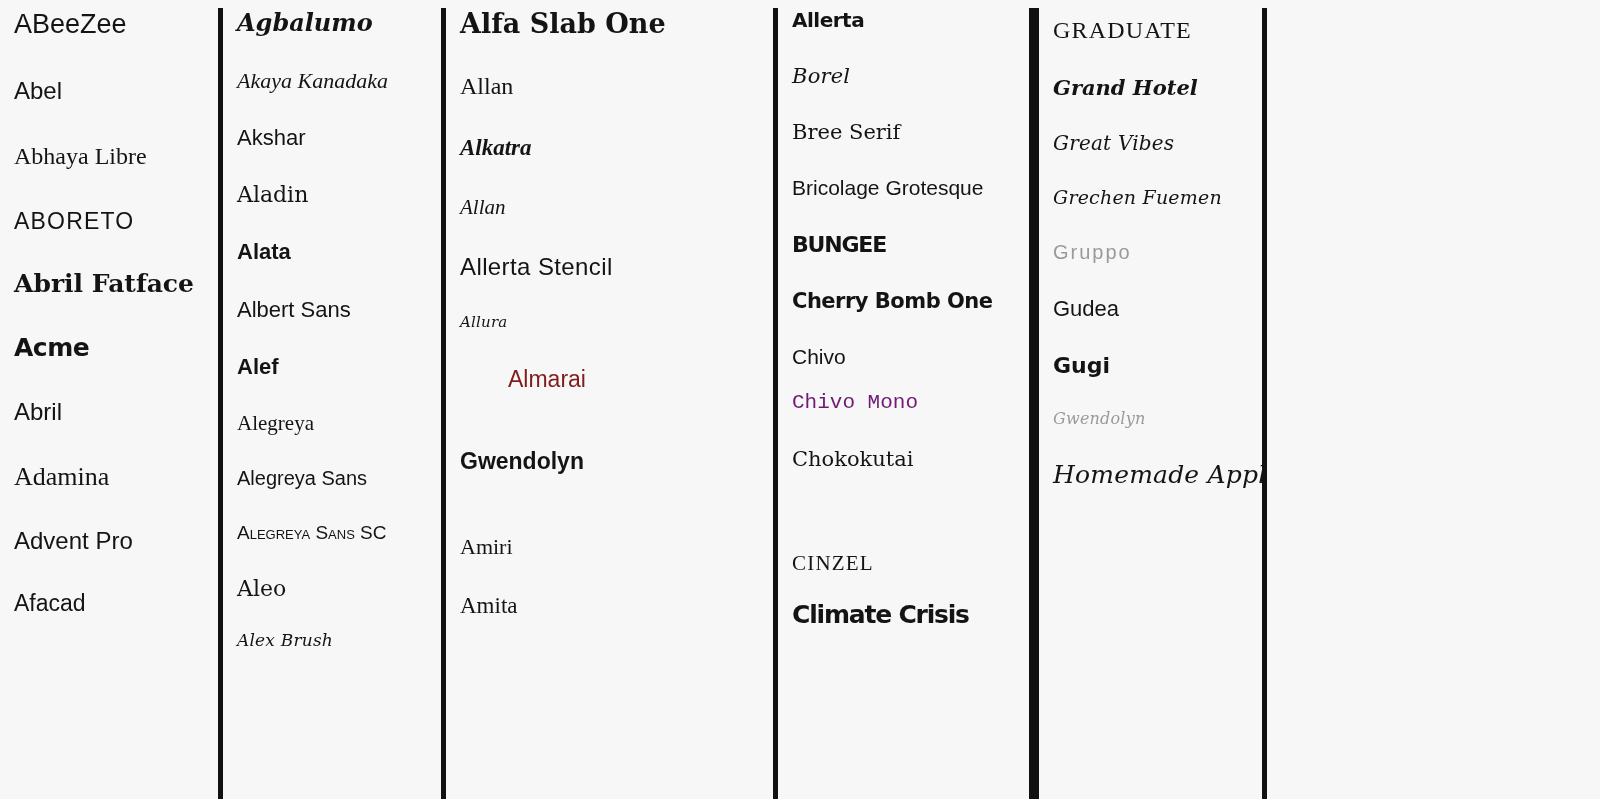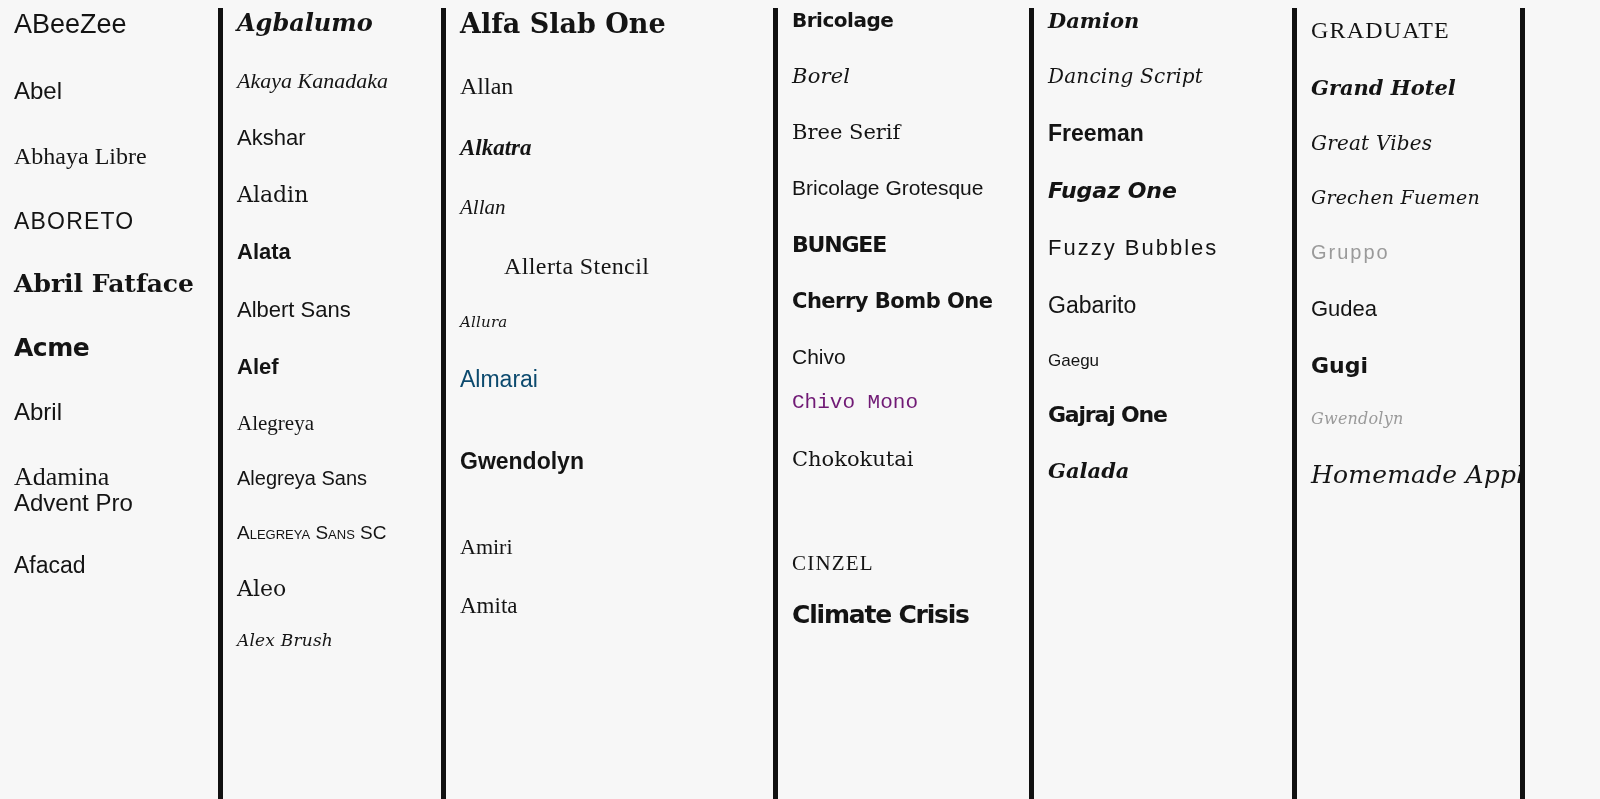--- a/index.html
+++ b/index.html
@@ -64,37 +64,37 @@
   .s-italic      { font-style: italic; }
   .s-bolditalic  { font-weight: 700; font-style: italic; }
   .s-caps        { text-transform: uppercase; letter-spacing: 1.2px; }
   .s-smallcaps   { font-variant: small-caps; }
   .s-script      { font-family: "DejaVu Serif", serif; font-style: italic; letter-spacing: 0.2px; }
   .s-script-b    { font-family: "DejaVu Serif", serif; font-style: italic; font-weight: 700; }
   .s-wide        { letter-spacing: 2px; }
   .s-gray        { color: #9a9a9a; }
   .s-slab        { font-family: "DejaVu Serif", serif; font-weight: 700; }
   .s-round       { font-family: "DejaVu Sans", sans-serif; font-weight: 700; letter-spacing: -0.5px; }
-  .s-stencil     { font-family: Liberation Serif, serif; font-weight: 400; letter-spacing: 0.4px; margin-left: 44px; }
+  .s-stencil     { font-family: Liberation Sans, sans-serif; font-weight: 400; letter-spacing: 0.4px; }
   .s-heavy       { font-family: "DejaVu Sans", sans-serif; font-weight: 700; letter-spacing: -1.2px; }
 </style>
 </head>
 <body>
 
 <div id="specimen-sheet" style="background: rgb(247, 247, 247);">
     <div class="column col-1">
       <span class="font-name s-sans" style="font-size: 27px; margin-top: 0px; color: rgb(20, 20, 20);">ABeeZee</span>
       <span class="font-name s-sans-light" style="font-size: 24px; margin-top: 40px; color: rgb(20, 20, 20);">Abel</span>
       <span class="font-name s-serif" style="font-size: 24px; margin-top: 40px; color: rgb(20, 20, 20);">Abhaya Libre</span>
       <span class="font-name s-sans-light s-caps" style="font-size: 23px; margin-top: 40px; color: rgb(20, 20, 20);">ABORETO</span>
       <span class="font-name s-slab" style="font-size: 25px; margin-top: 38px; color: rgb(20, 20, 20);">Abril Fatface</span>
       <span class="font-name s-round" style="font-size: 25px; margin-top: 38px; color: rgb(20, 20, 20);">Acme</span>
       <span class="font-name s-sans" style="font-size: 24px; margin-top: 38px; color: rgb(20, 20, 20);">Abril</span>
       <span class="font-name s-serif" style="font-size: 26px; margin-top: 38px; color: rgb(20, 20, 20);">Adamina</span>
-      <span class="font-name s-sans-light" style="font-size: 24px; color: rgb(20, 20, 20);">Advent Pro</span>
+      <span class="font-name s-sans-light" style="font-size: 24px; margin-top: 38px; color: rgb(20, 20, 20);">Advent Pro</span>
       <span class="font-name s-sans" style="font-size: 23px; margin-top: 38px; color: rgb(20, 20, 20);">Afacad</span>
     </div>
     <div class="divider" style="background: rgb(17, 17, 17);"></div>
     <div class="column col-2">
       <span class="font-name s-script-b" style="font-size: 24px; margin-top: 0px; color: rgb(20, 20, 20);">Agbalumo</span>
       <span class="font-name s-serif s-italic" style="font-size: 22px; margin-top: 34px; color: rgb(20, 20, 20);">Akaya Kanadaka</span>
       <span class="font-name s-sans" style="font-size: 22px; margin-top: 34px; color: rgb(20, 20, 20);">Akshar</span>
       <span class="font-name s-dejavu-serif" style="font-size: 22px; margin-top: 34px; color: rgb(20, 20, 20);">Aladin</span>
       <span class="font-name s-sans s-bold" style="font-size: 22px; margin-top: 34px; color: rgb(20, 20, 20);">Alata</span>
       <span class="font-name s-sans" style="font-size: 22px; margin-top: 34px; color: rgb(20, 20, 20);">Albert Sans</span>
@@ -106,54 +106,43 @@
       <span class="font-name s-script" style="font-size: 17px; margin-top: 32px; color: rgb(20, 20, 20);">Alex Brush</span>
     </div>
     <div class="divider" style="background: rgb(17, 17, 17);"></div>
     <div class="column col-3">
       <span class="font-name s-slab" style="font-size: 27px; margin-top: 0px; color: rgb(20, 20, 20);">Alfa Slab One</span>
       <span class="font-name s-serif" style="font-size: 24px; margin-top: 36px; color: rgb(20, 20, 20);">Allan</span>
       <span class="font-name s-serif s-bolditalic" style="font-size: 23px; margin-top: 36px; color: rgb(20, 20, 20);">Alkatra</span>
       <span class="font-name s-serif s-italic" style="font-size: 21px; margin-top: 36px; color: rgb(20, 20, 20);">Allan</span>
       <span class="font-name s-stencil" style="font-size: 24px; margin-top: 36px; color: rgb(20, 20, 20);">Allerta Stencil</span>
       <span class="font-name s-script" style="font-size: 15px; margin-top: 36px; color: rgb(20, 20, 20);">Allura</span>
-      <span class="font-name s-sans-light" style="font-size: 23px; margin-top: 36px; color: #0c4a6e;">Almarai</span>
+      <span class="font-name s-sans-light" style="font-size: 23px; margin-top: 36px; color: #7f1d1d; margin-left: 48px;">Almarai</span>
       <span class="font-name s-sans" style="font-size: 23px; margin-top: 36px; color: rgb(20, 20, 20);"></span>
       <span class="font-name s-sans s-bold" style="font-size: 23px; margin-top: 22px; color: rgb(20, 20, 20);">Gwendolyn</span>
       <span class="font-name s-sans" style="font-size: 20px; margin-top: 36px; color: rgb(20, 20, 20);"></span>
       <span class="font-name s-serif" style="font-size: 22px; margin-top: 26px; color: rgb(20, 20, 20);">Amiri</span>
       <span class="font-name s-serif" style="font-size: 23px; margin-top: 36px; color: rgb(20, 20, 20);">Amita</span>
     </div>
     <div class="divider" style="background: rgb(17, 17, 17);"></div>
     <div class="column col-4">
-      <span class="font-name s-round" style="font-size: 20px; margin-top: 0px; color: rgb(20, 20, 20);">Bricolage</span>
+      <span class="font-name s-round" style="font-size: 20px; margin-top: 0px; color: rgb(20, 20, 20);">Allerta</span>
       <span class="font-name s-script" style="font-size: 21px; margin-top: 34px; color: rgb(20, 20, 20);">Borel</span>
       <span class="font-name s-dejavu-serif" style="font-size: 21px; margin-top: 34px; color: rgb(20, 20, 20);">Bree Serif</span>
       <span class="font-name s-sans-light" style="font-size: 21px; margin-top: 34px; color: rgb(20, 20, 20);">Bricolage Grotesque</span>
       <span class="font-name s-heavy" style="font-size: 22px; margin-top: 34px; color: rgb(20, 20, 20);">BUNGEE</span>
       <span class="font-name s-round" style="font-size: 21px; margin-top: 34px; color: rgb(20, 20, 20);">Cherry Bomb One</span>
       <span class="font-name s-sans" style="font-size: 21px; margin-top: 34px; color: rgb(20, 20, 20);">Chivo</span>
       <span class="font-name s-mono" style="font-size: 21px; margin-top: 24px; color: #701a75;">Chivo Mono</span>
       <span class="font-name s-dejavu-serif" style="font-size: 21px; margin-top: 34px; color: rgb(20, 20, 20);">Chokokutai</span>
       <span class="font-name s-sans" style="font-size: 20px; margin-top: 34px; color: rgb(20, 20, 20);"></span>
       <span class="font-name s-serif s-caps" style="font-size: 21px; margin-top: 48px; color: rgb(20, 20, 20);">CINZEL</span>
       <span class="font-name s-heavy" style="font-size: 25px; margin-top: 28px; color: rgb(20, 20, 20);">Climate Crisis</span>
     </div>
     <div class="divider" style="background: rgb(17, 17, 17);"></div>
-    <div class="column col-5">
-      <span class="font-name s-script-b" style="font-size: 21px; margin-top: 0px; color: rgb(20, 20, 20);">Damion</span>
-      <span class="font-name s-script" style="font-size: 20px; margin-top: 34px; color: rgb(20, 20, 20);">Dancing Script</span>
-      <span class="font-name s-sans s-bold" style="font-size: 23px; margin-top: 34px; color: rgb(20, 20, 20);">Freeman</span>
-      <span class="font-name s-dejavu s-bolditalic" style="font-size: 22px; margin-top: 34px; color: rgb(20, 20, 20);">Fugaz One</span>
-      <span class="font-name s-sans-light s-wide" style="font-size: 22px; margin-top: 34px; color: rgb(20, 20, 20);">Fuzzy Bubbles</span>
-      <span class="font-name s-sans" style="font-size: 23px; margin-top: 34px; color: rgb(20, 20, 20);">Gabarito</span>
-      <span class="font-name s-sans" style="font-size: 17px; margin-top: 34px; color: rgb(20, 20, 20);">Gaegu</span>
-      <span class="font-name s-heavy" style="font-size: 22px; margin-top: 34px; color: rgb(20, 20, 20);">Gajraj One</span>
-      <span class="font-name s-dejavu-serif s-bolditalic" style="font-size: 21px; margin-top: 34px; color: rgb(20, 20, 20);">Galada</span>
-    </div>
     <div class="divider" style="background: rgb(17, 17, 17);"></div>
     <div class="column col-6">
       <span class="font-name s-serif s-caps" style="font-size: 24px; margin-top: 0px; color: rgb(20, 20, 20);">GRADUATE</span>
       <span class="font-name s-script-b" style="font-size: 21px; margin-top: 34px; color: rgb(20, 20, 20);">Grand Hotel</span>
       <span class="font-name s-script" style="font-size: 20px; margin-top: 34px; color: rgb(20, 20, 20);">Great Vibes</span>
       <span class="font-name s-script" style="font-size: 19px; margin-top: 34px; color: rgb(20, 20, 20);">Grechen Fuemen</span>
       <span class="font-name s-sans-light s-gray s-wide" style="font-size: 20px; margin-top: 34px; color: rgb(154, 154, 154);">Gruppo</span>
       <span class="font-name s-sans" style="font-size: 22px; margin-top: 34px; color: rgb(20, 20, 20);">Gudea</span>
       <span class="font-name s-dejavu s-bold" style="font-size: 22px; margin-top: 34px; color: rgb(20, 20, 20);">Gugi</span>
       <span class="font-name s-script s-gray" style="font-size: 16px; margin-top: 34px; color: rgb(154, 154, 154);">Gwendolyn</span>

